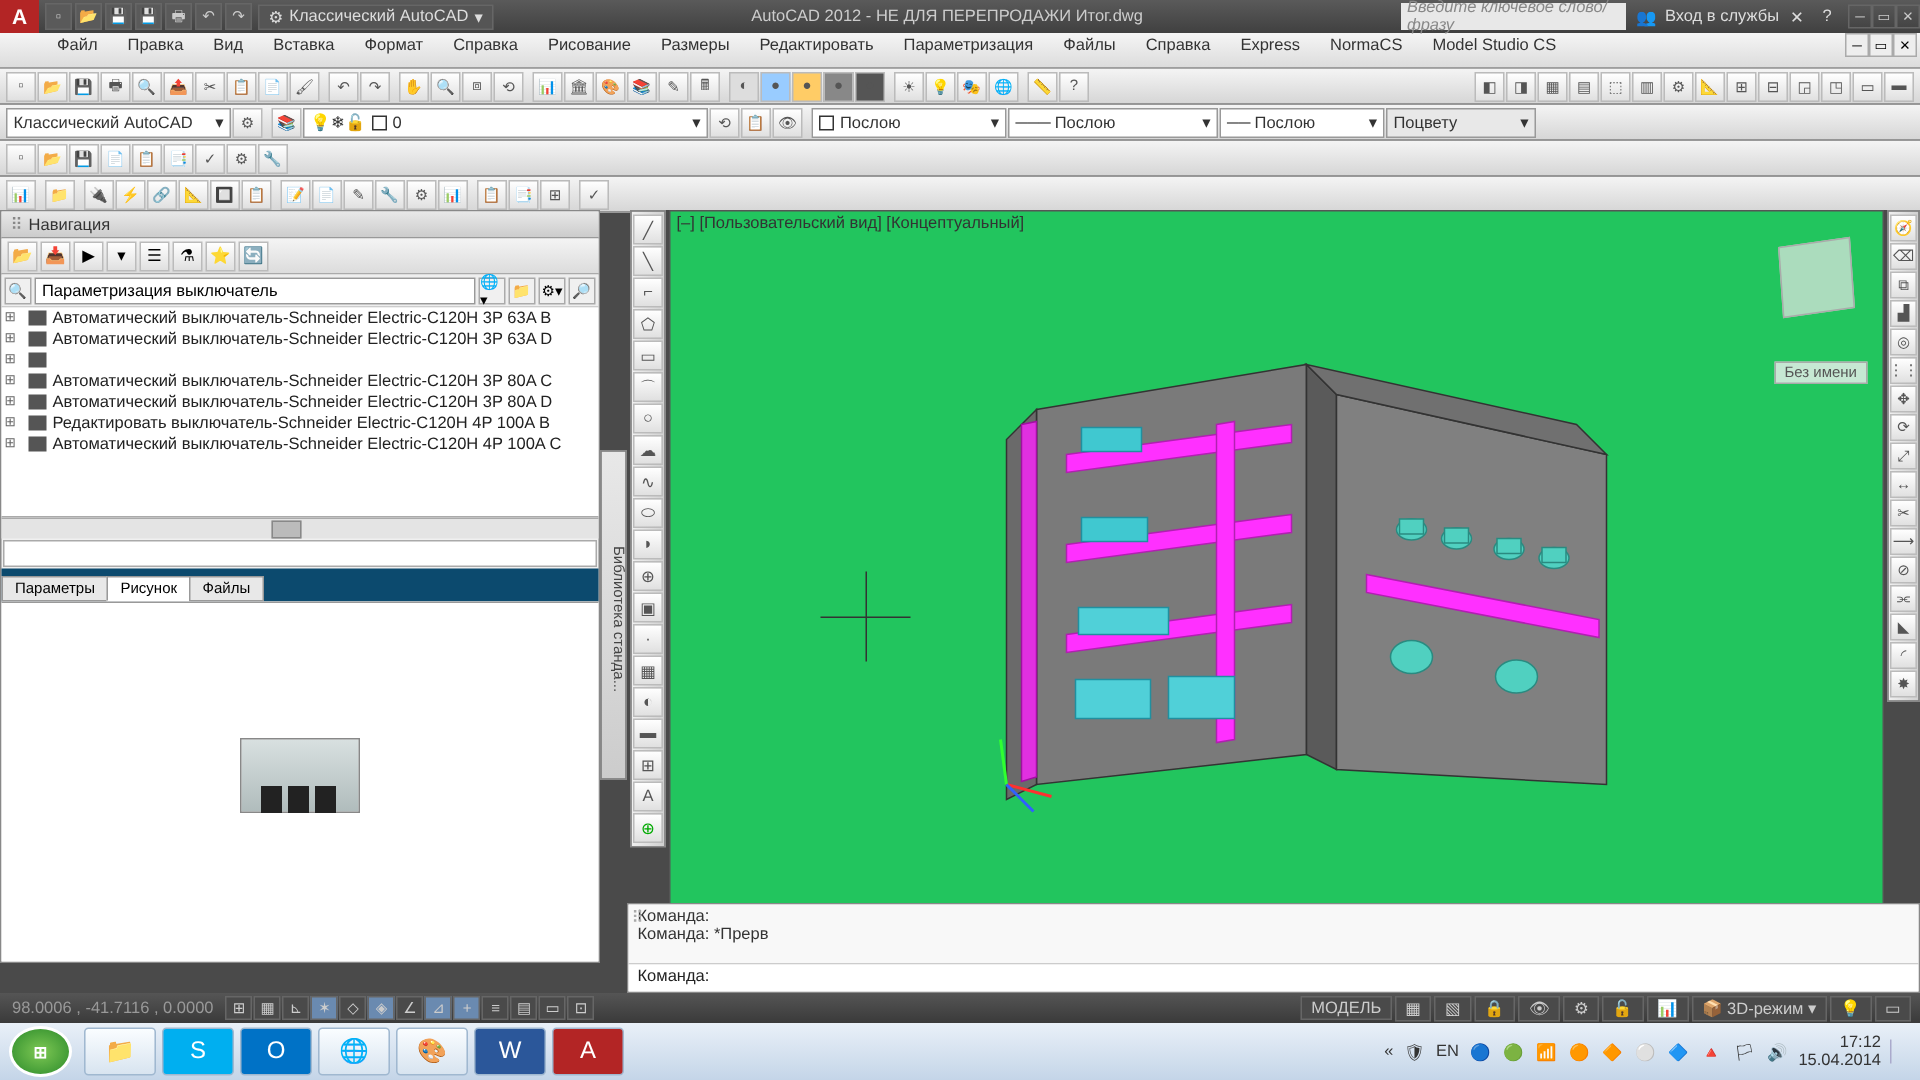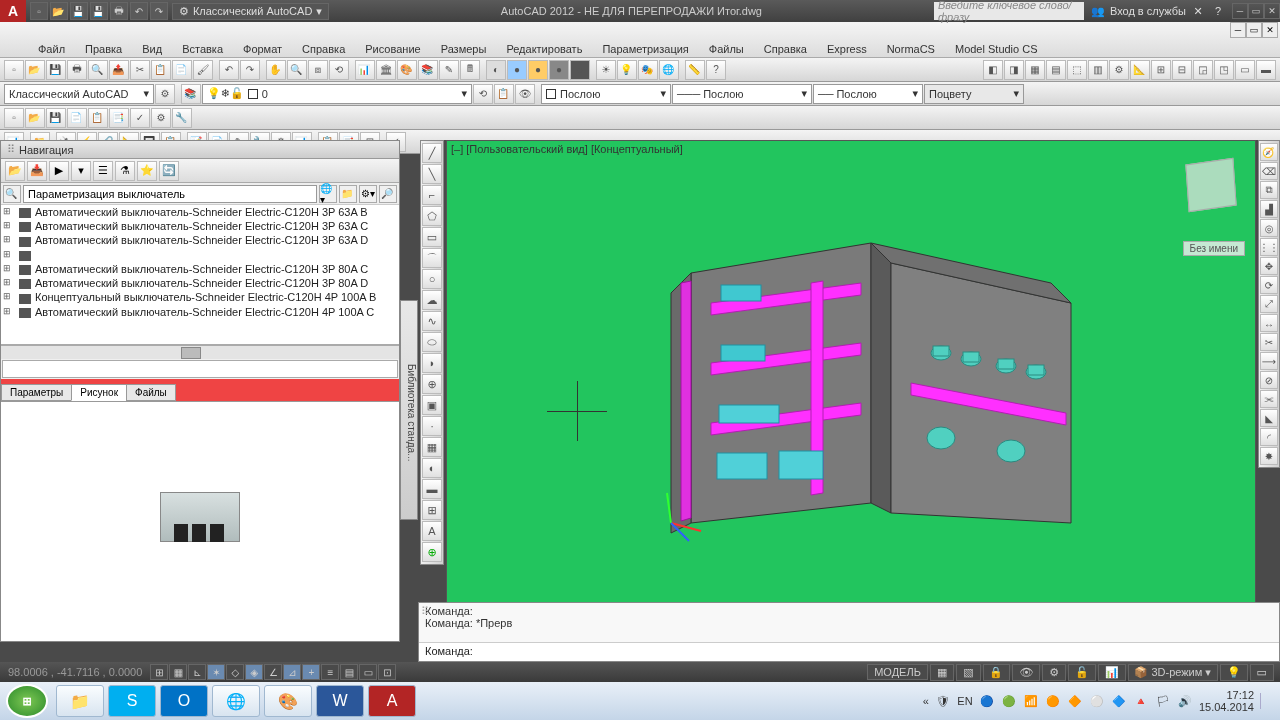--- a/index.html
+++ b/index.html
@@ -12,21 +12,21 @@
 .titlebar .qat span { width: 18px; height: 18px; background: #5a5a5a; border: 1px solid #666; display:flex;align-items:center;justify-content:center;color:#ccc;font-size:10px; }
 .titlebar .workspace { background: #555; border:1px solid #666; padding: 1px 6px; display:flex; align-items:center; gap:4px; }
 .titlebar .title { flex: 1; text-align: center; color: #ccc; }
 .titlebar .search { width: 150px; height: 18px; background: #e8e8e8; color: #888; font-style: italic; padding: 0 4px; display:flex;align-items:center; }
 .titlebar .right { display:flex; gap:4px; align-items:center; padding: 0 6px; }
 .titlebar .right span { width:16px;height:16px;display:flex;align-items:center;justify-content:center; }
 .winbtns { display:flex; }
 .winbtns span { width:16px; height:16px; border:1px solid #666; display:flex;align-items:center;justify-content:center;color:#ccc;font-size:9px; }
 
 
-.menubar { height: 36px; background: linear-gradient(#f5f5f5,#dcdcdc); display:flex; align-items:flex-end; padding: 0 30px; gap: 4px; border-bottom:1px solid #aaa; }
+.menubar { height: 24px; background: linear-gradient(#f5f5f5,#dcdcdc); display:flex; align-items:flex-start; padding: 0 30px; gap: 4px; border-bottom:1px solid #aaa; }
 .menubar span { padding: 2px 8px; color:#333; }
 .mdi-btns { position:absolute; right:2px; top:22px; display:flex; }
 .mdi-btns span { width:16px;height:16px;border:1px solid #aaa;display:flex;align-items:center;justify-content:center;font-size:9px;background:#eee; }
 
 
 .toolrow { height: 24px; background: linear-gradient(#f4f4f4,#d6d6d6); border-bottom:1px solid #999; display:flex; align-items:center; padding: 0 4px; gap:1px; }
 .toolrow .btn, .toolrow .ico { width:20px; height:20px; border:1px solid #bbb; background:linear-gradient(#fff,#e0e0e0); display:flex;align-items:center;justify-content:center; font-size:10px; color:#555; }
 .toolrow .sep { width:4px; }
 .toolrow .combo { height:20px; background:#fff; border:1px solid #999; padding:0 4px; display:flex;align-items:center; font-size:10px;color:#333; }
 .toolrow .combo.dark { background:#e8e8e8; }
@@ -43,21 +43,21 @@
 .searchrow { height:22px; display:flex; align-items:center; padding:2px; background:#eee; border-bottom:1px solid #ccc; gap:2px; }
 .searchrow .txt { flex:1; background:#fff; border:1px solid #999; height:18px; padding:0 4px; display:flex;align-items:center; }
 .searchrow span.b { width:18px;height:18px;border:1px solid #aaa;background:#f0f0f0;display:flex;align-items:center;justify-content:center;font-size:10px; }
 .tree { flex:0 0 140px; overflow:auto; background:#fff; border-bottom:1px solid #aaa; }
 .tree-item { padding:1px 4px 1px 18px; white-space:nowrap; font-size:10.5px; color:#222; position:relative; cursor:default; }
 .tree-item::before { content:"⊞"; position:absolute; left:2px; color:#666; font-size:9px; }
 .tree-item .ic { display:inline-block;width:12px;height:10px;background:#555;margin-right:4px;vertical-align:middle; }
 .scrollx { height:14px; background:#e4e4e4; border-top:1px solid #aaa; position:relative; }
 .scrollx .thumb { position:absolute; left:180px; width:20px; height:12px; top:1px; background:#bbb; border:1px solid #888; }
 .filterrow { height:18px; background:#fff; border:1px solid #aaa; margin:1px; }
-.tabs { height:22px; display:flex; align-items:flex-end; background:#ef4444; padding-top:3px; }
+.tabs { height:22px; display:flex; align-items:flex-end; background:#0c4a6e; padding-top:3px; }
 .tabs span { padding:2px 8px; border:1px solid #999; background:#e8e8e8; margin-right:-1px; font-size:10px; }
 .tabs span.active { background:#fff; border-bottom:1px solid #fff; }
 .preview { flex:1; background:#fff; border-top:1px solid #999; display:flex;align-items:center;justify-content:center; }
 .preview .cb { width:100px; height:80px; position:relative; }
 .cb .body { position:absolute; left:10px; top:10px; width:80px; height:50px; background:linear-gradient(#d8e0e0,#b0bcbc); border:1px solid #888; }
 .cb .toggle { position:absolute; width:14px; height:18px; background:#222; top:42px; }
 .cb .t1{left:24px}.cb .t2{left:42px}.cb .t3{left:60px}
 .palette-label { position:absolute; left:400px; top:160px; width:18px; height:220px; background:linear-gradient(#e8e8e8,#ccc); border:1px solid #888; writing-mode:vertical-rl; text-align:center; font-size:10px; color:#444; padding-top:6px; }
 
 
@@ -311,26 +311,25 @@
     <div class="searchrow">
       <span class="b">🔍</span>
       <div class="txt">Параметризация выключатель</div>
       <span class="b">🌐▾</span>
       <span class="b">📁</span>
       <span class="b">⚙▾</span>
       <span class="b">🔎</span>
     </div>
     <div class="tree">
       <div class="tree-item"><span class="ic"></span><span>Автоматический выключатель-Schneider Electric-C120H 3P 63A B</span></div>
-      <div class="tree-item"><span class="ic"></span><span>Автоматический выключатель-Schneider Electric-C120H 3P 63A C</span></div>
       <div class="tree-item"><span class="ic"></span><span>Автоматический выключатель-Schneider Electric-C120H 3P 63A D</span></div>
       <div class="tree-item"><span class="ic"></span></div>
       <div class="tree-item"><span class="ic"></span><span>Автоматический выключатель-Schneider Electric-C120H 3P 80A C</span></div>
       <div class="tree-item"><span class="ic"></span><span>Автоматический выключатель-Schneider Electric-C120H 3P 80A D</span></div>
-      <div class="tree-item"><span class="ic"></span><span>Концептуальный выключатель-Schneider Electric-C120H 4P 100A B</span></div>
+      <div class="tree-item"><span class="ic"></span><span>Редактировать выключатель-Schneider Electric-C120H 4P 100A B</span></div>
       <div class="tree-item"><span class="ic"></span><span>Автоматический выключатель-Schneider Electric-C120H 4P 100A C</span></div>
     </div>
     <div class="scrollx">
         <div class="thumb"></div>
       </div>
     <div class="filterrow"></div>
     <div class="tabs">
       <span>Параметры</span>
       <span class="active">Рисунок</span>
       <span>Файлы</span>

